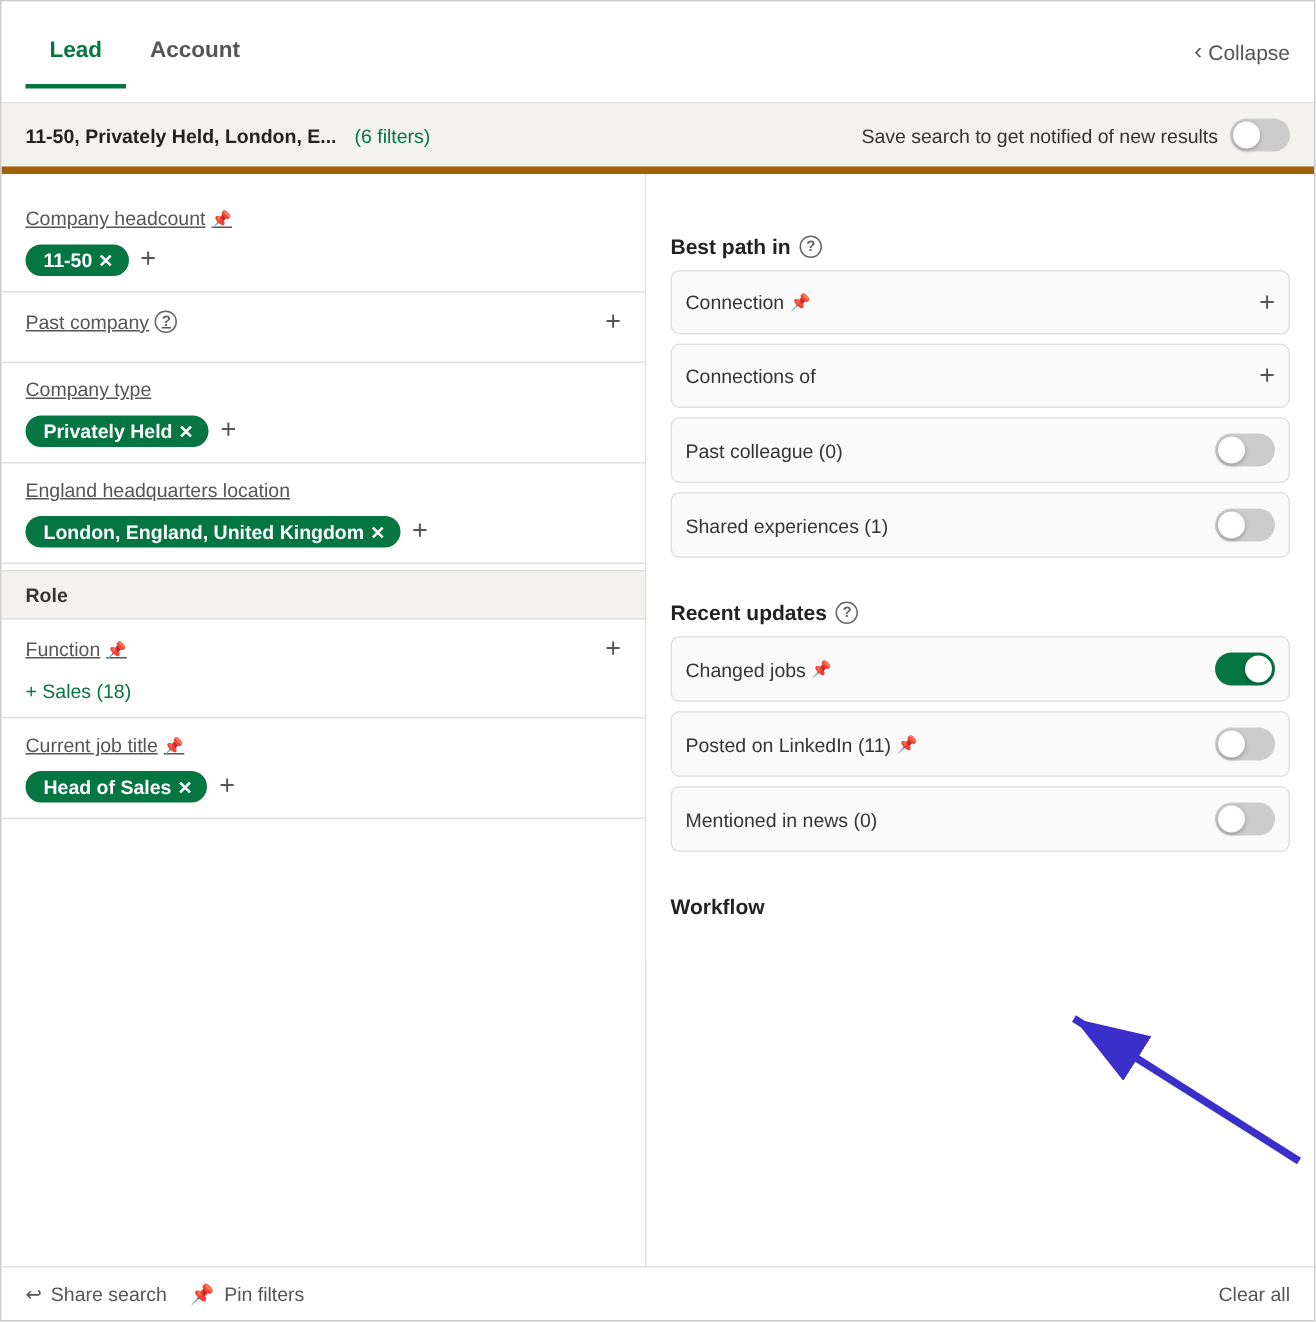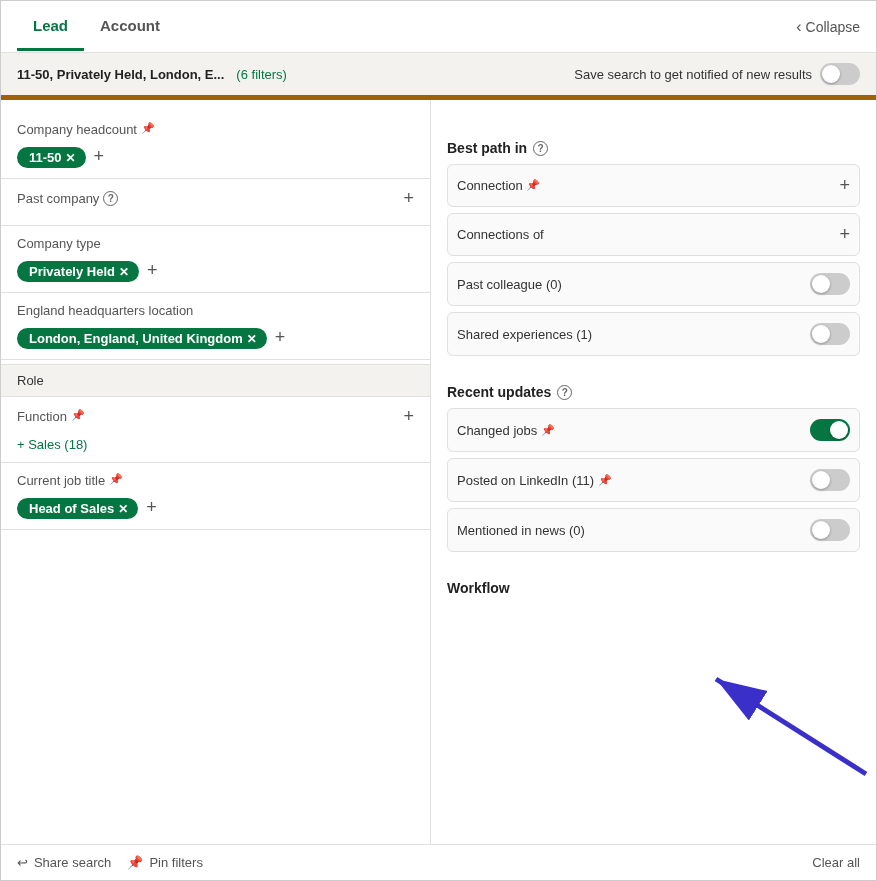--- a/index.html
+++ b/index.html
@@ -17,21 +17,21 @@
       flex-direction: column;
       height: 100%;
     }
     
     .tabs-bar {
       display: flex;
       align-items: center;
       border-bottom: 1px solid #e0e0e0;
       padding: 0 16px;
       background: #fff;
-      height: 52px;
+      height: 68px;
     }
     .tab {
       padding: 14px 16px;
       cursor: pointer;
       font-size: 15px;
       font-weight: 600;
       color: #555;
       border-bottom: 3px solid transparent;
       margin-bottom: -1px;
     }
@@ -125,22 +125,23 @@
     .filter-section-header {
       display: flex;
       align-items: center;
       justify-content: space-between;
       margin-bottom: 8px;
     }
     .filter-label {
       font-size: 13px;
       color: #555;
       display: flex;
-      align-items: flex-start;
+      align-items: flex-end;
       gap: 4px;
+      text-decoration: underline;
     }
     .pin-icon { font-size: 11px; color: #888; }
     .add-btn {
       color: #555;
       font-size: 18px;
       cursor: pointer;
       font-weight: 300;
       line-height: 1;
     }
     .tag {
@@ -163,21 +164,21 @@
       color: #057642;
       font-size: 13px;
       cursor: pointer;
       gap: 3px;
       margin-top: 4px;
     }
     .section-divider {
       background: #f3f2ef;
       padding: 8px 16px;
       font-size: 13px;
-      font-weight: 400;
+      font-weight: 700;
       color: #333;
       border-top: 1px solid #e0e0e0;
       border-bottom: 1px solid #e0e0e0;
       margin-top: 4px;
     }
     
     .right-panel {
       flex: 1;
       overflow-y: auto;
       padding: 12px 16px;

